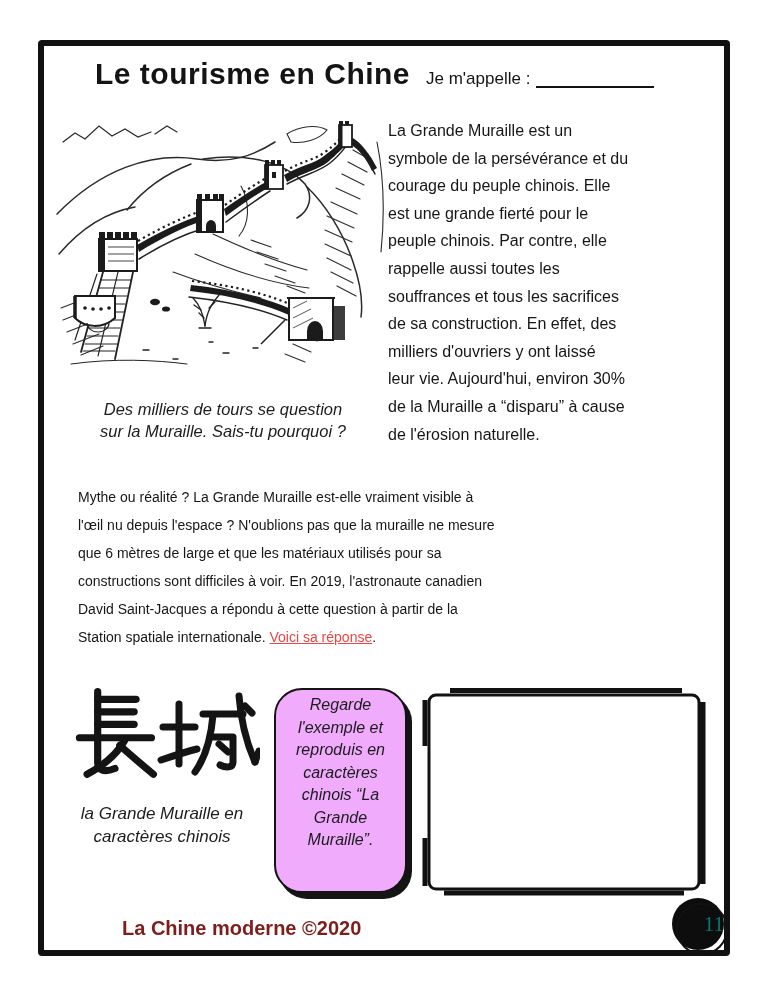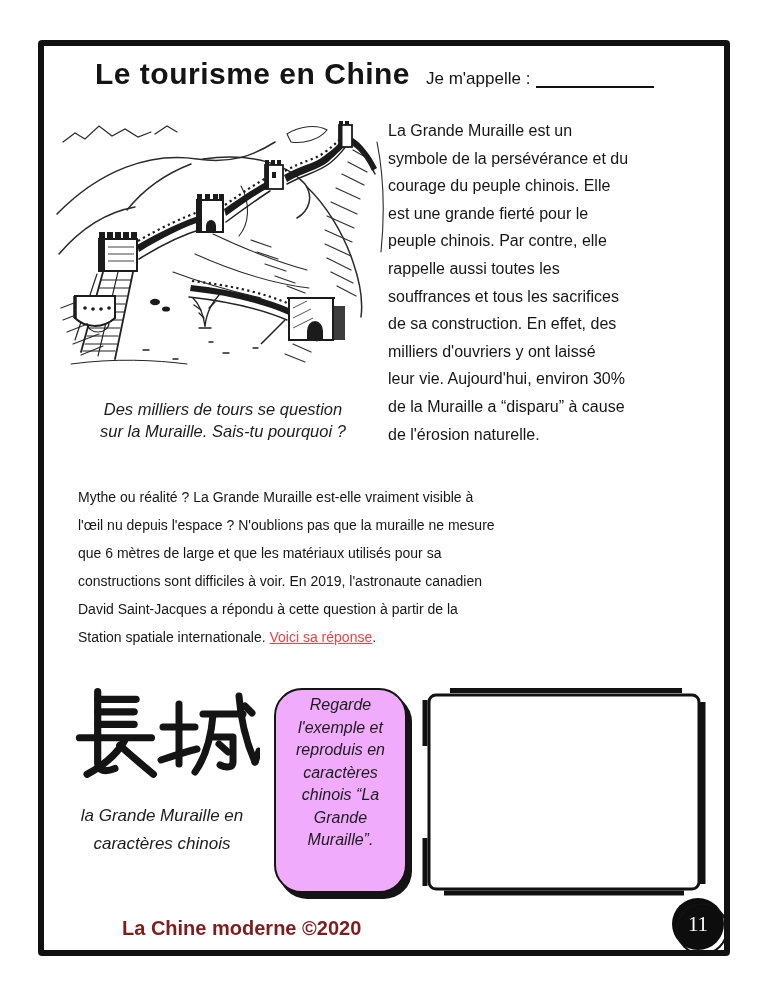--- a/index.html
+++ b/index.html
@@ -28,38 +28,38 @@
   }
   .myth{
     position:absolute;left:78px;top:483px;width:655px;font-size:14px;
     line-height:28px;color:#161616;
   }
   .myth .pre{white-space:pre-line;}
   .hyperlink{color:#ef4444;text-decoration:underline;cursor:pointer;}
   .hanzi{position:absolute;left:60px;top:678px;width:200px;height:120px;}
   .hanzi-caption{
     position:absolute;left:78px;top:802px;width:168px;text-align:center;
-    font-style:italic;font-size:17px;line-height:28px;color:#1c1c1c;
+    font-style:italic;font-size:17px;line-height:23px;color:#1c1c1c;
   }
   .bubble{
     position:absolute;left:262px;top:688px;width:133px;height:205px;
     border:2.5px solid #141414;border-radius:28px;background:#f0abfc;
     box-shadow:5px 6px 0 #141414;box-sizing:border-box;
     display:flex;align-items:flex-start;justify-content:center;margin-left:12px;
   }
   .bubble-text{
     font-style:italic;font-size:16px;line-height:22.5px;text-align:center;
     white-space:pre-line;color:#1c1c1c;padding:4px 6px;
   }
   .practice-box{position:absolute;left:422px;top:688px;width:284px;height:208px;}
   .footer-left{position:absolute;left:122px;top:917px;font-size:20px;color:#7f1d1d;font-weight:bold;}
   .footer-site{position:absolute;left:458px;top:916px;font-size:20px;font-weight:bold;color:#1d1d9c;cursor:pointer;}
   .pagenum{
     position:absolute;left:672px;top:898px;width:52px;height:52px;border-radius:50%;
-    background:#0d0d0d;color:#ffffff;display:flex;align-items:center;justify-content:center;
+    background:#0d0d0d;color:#0f766e;display:flex;align-items:center;justify-content:flex-end;
     font-family:"Liberation Serif",serif;font-size:21px;z-index:3;
   }
   .pagenum::before{
     content:"";position:absolute;left:4px;top:5px;width:100%;height:100%;
     border-radius:50%;border:2px solid #111;z-index:-1;box-sizing:border-box;
   }
   svg{display:block;}
 </style>
 </head>
 <body>

